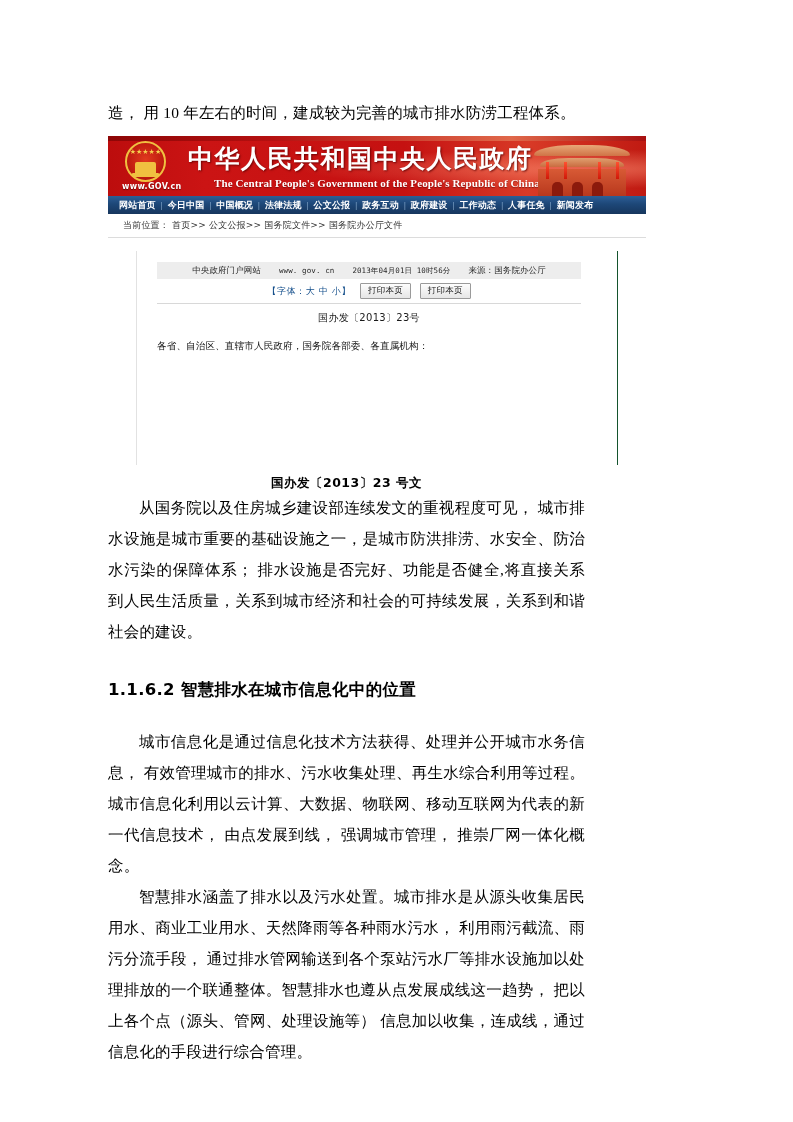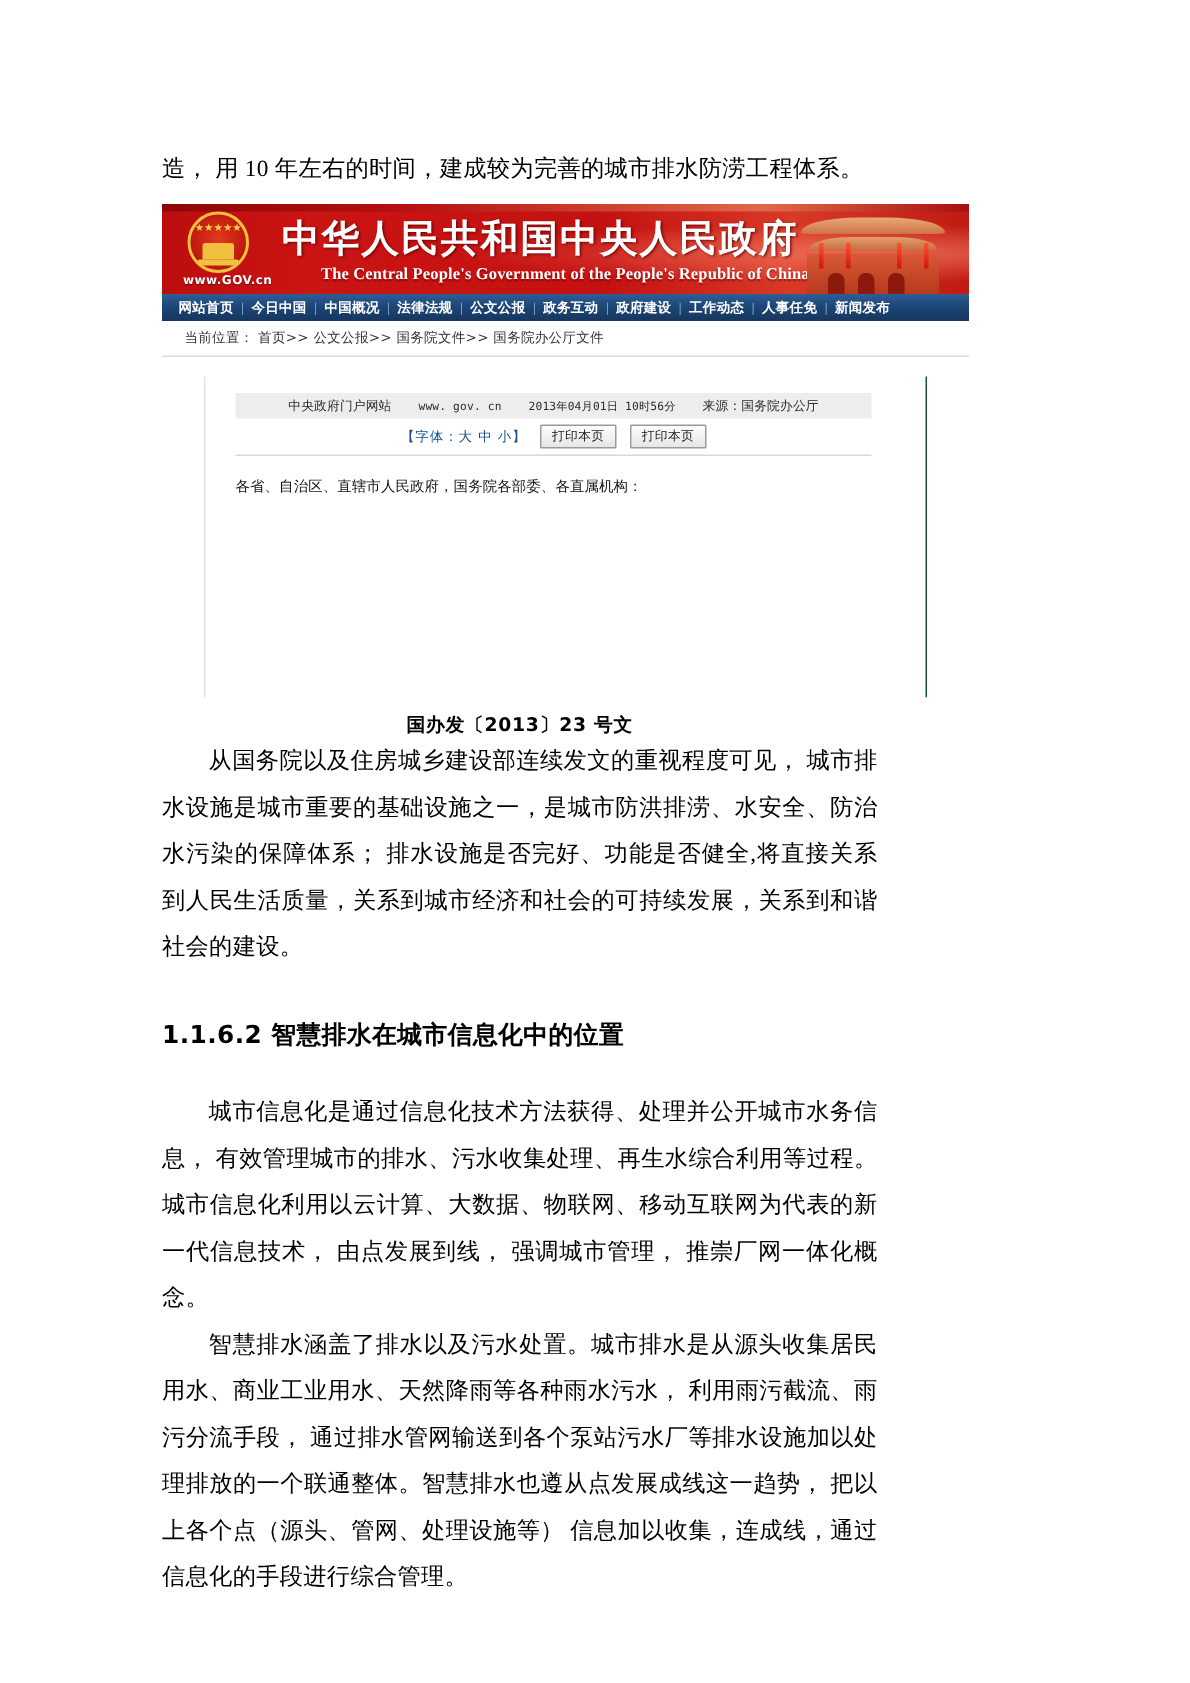--- a/index.html
+++ b/index.html
@@ -368,20 +368,21 @@
             <span>来源：国务院办公厅</span>
           </div>
 
           <div class="toolrow">
             <span class="fontsize">【字体：大 中 小】</span>
             <span class="btn">打印本页</span>
             <span class="btn">打印本页</span>
           </div>
 
 
+          <div class="doc-number">国办发〔2013〕23号</div>
 
           <div class="doc-body">
             <p>各省、自治区、直辖市人民政府，国务院各部委、各直属机构：</p>
           </div>
 
         </div>
       </div>
     </div>
 
     <div class="fig-caption">国办发〔2013〕23 号文</div>

